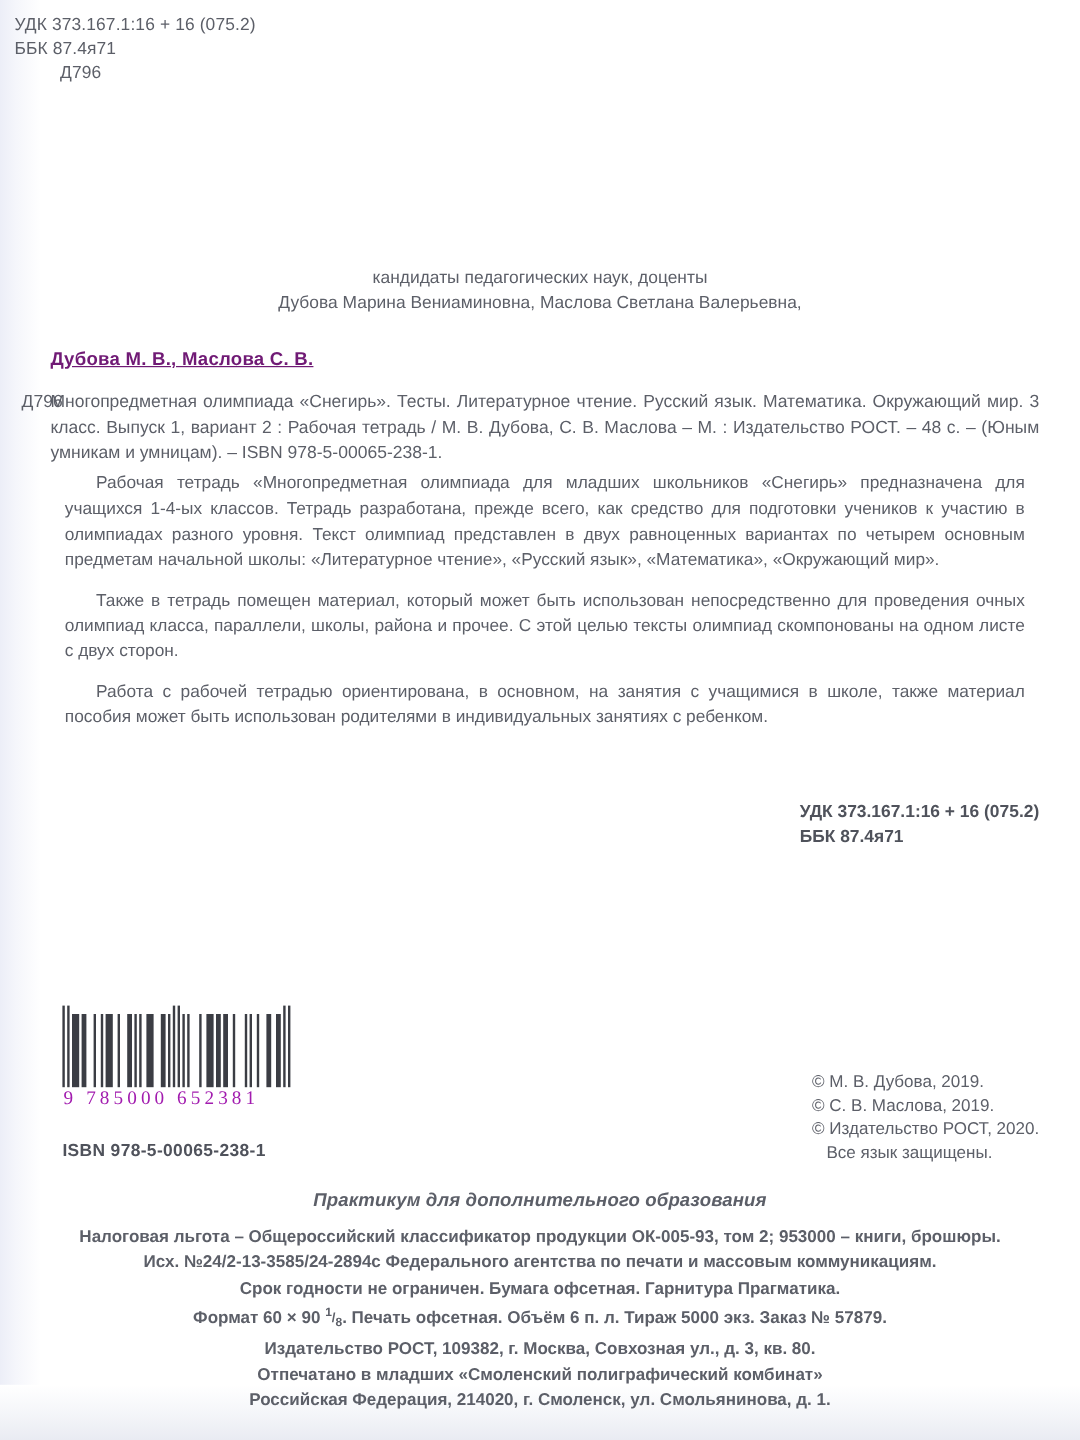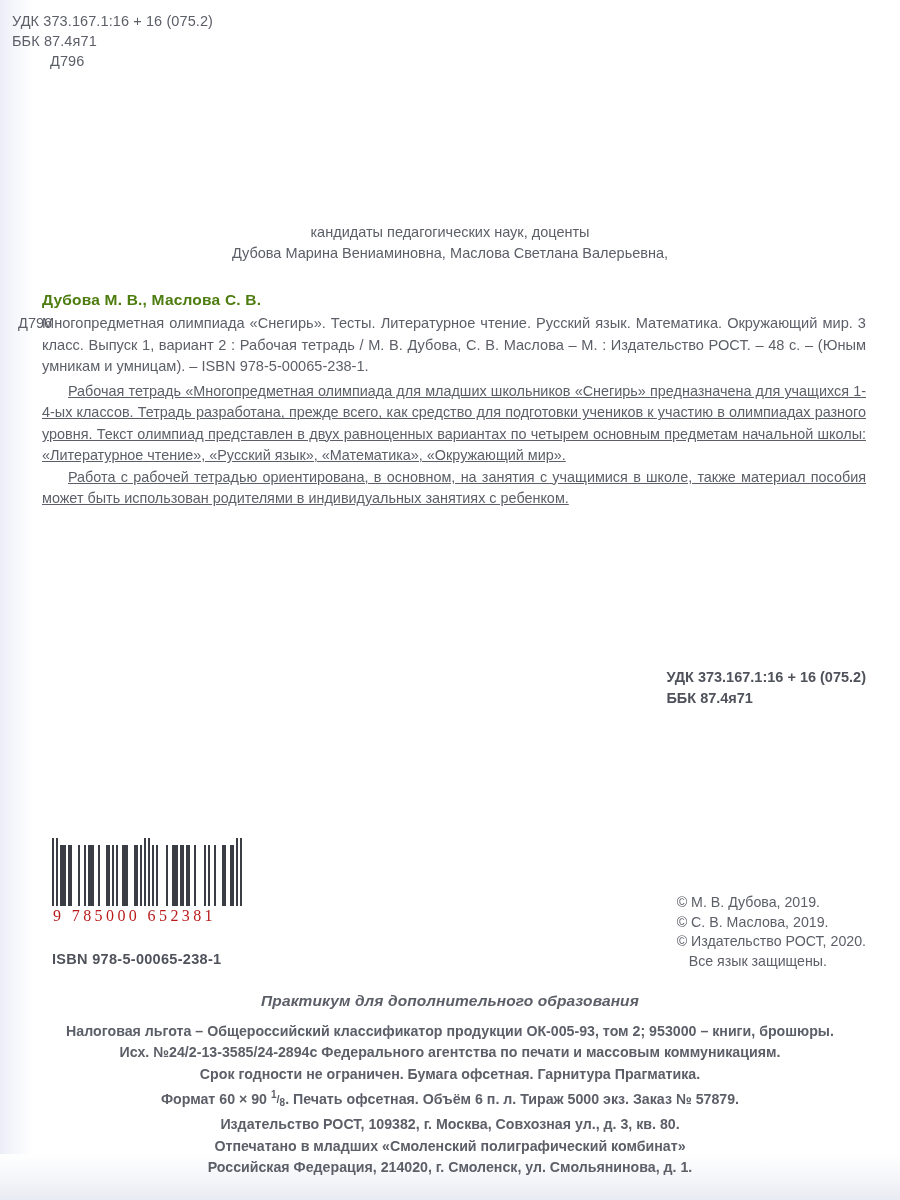--- a/index.html
+++ b/index.html
@@ -63,23 +63,24 @@
   
   .bib {
     position: absolute;
     left: 42px;
     right: 34px;
     top: 291px;
   }
   .bib-authors {
     font-size: 15.5px;
     font-weight: bold;
-    color: #4d7c0f;
+    color: #701a75;
     letter-spacing: .2px;
-    margin-bottom: 4px;
+    margin-bottom: 16px;
+    text-decoration: underline;
   }
   .bib-body {
     position: relative;
     font-size: 14.6px;
     line-height: 21.5px;
     text-align: justify;
     text-align-last: left;
   }
   .bib-sign {
     position: absolute;
@@ -94,23 +95,22 @@
     position: absolute;
     left: 42px;
     right: 34px;
     top: 381px;
     font-size: 14.4px;
     line-height: 21.4px;
     text-align: justify;
     text-align-last: left;
   }
   .annotation p {
-    margin: 0;
+    margin: 12px;
     text-indent: 26px;
-    text-decoration: underline;
   }
 
   
   .class-codes-bottom {
     position: absolute;
     right: 34px;
     top: 667px;
     text-align: left;
     font-size: 14.5px;
     line-height: 21px;
@@ -131,21 +131,21 @@
     gap: 0;
   }
   .barcode-bars span {
     display: block;
     background: #3b3d44;
   }
   .barcode-digits {
     margin-top: 1px;
     font-size: 16px;
     letter-spacing: 3.4px;
-    color: #b91c1c;
+    color: #a21caf;
     font-family: "Liberation Serif", "DejaVu Serif", serif;
     padding-left: 1px;
   }
   .isbn-line {
     margin-top: 26px;
     font-size: 14.5px;
     font-weight: bold;
     color: #4f525b;
     letter-spacing: .3px;
   }
@@ -213,20 +213,21 @@
   <div class="bib">
     <div class="bib-authors">Дубова М. В., Маслова С. В.</div>
     <div class="bib-body">
       <span class="bib-sign">Д796</span>
       <span>Многопредметная олимпиада «Снегирь». Тесты. Литературное чтение. Русский язык. Математика. Окружающий мир. 3 класс. Выпуск 1, вариант 2 : Рабочая тетрадь / М. В. Дубова, С. В. Маслова – М. : Издательство РОСТ. – 48 с. – (Юным умникам и умницам). – ISBN 978-5-00065-238-1.</span>
     </div>
   </div>
 
   <div class="annotation">
     <p>Рабочая тетрадь «Многопредметная олимпиада для младших школьников «Снегирь» предназначена для учащихся 1-4-ых классов. Тетрадь разработана, прежде всего, как средство для подготовки учеников к участию в олимпиадах разного уровня. Текст олимпиад представлен в двух равноценных вариантах по четырем основным предметам начальной школы: «Литературное чтение», «Русский язык», «Математика», «Окружающий мир».</p>
+    <p>Также в тетрадь помещен материал, который может быть использован непосредственно для проведения очных олимпиад класса, параллели, школы, района и прочее. С этой целью тексты олимпиад скомпонованы на одном листе с двух сторон.</p>
     <p>Работа с рабочей тетрадью ориентирована, в основном, на занятия с учащимися в школе, также материал пособия может быть использован родителями в индивидуальных занятиях с ребенком.</p>
   </div>
 
   <div class="class-codes-bottom">
     <div>УДК 373.167.1:16 + 16 (075.2)</div>
     <div>ББК 87.4я71</div>
   </div>
 
   <div class="barcode-block">
     <div class="barcode-bars" id="barcode-bars">

